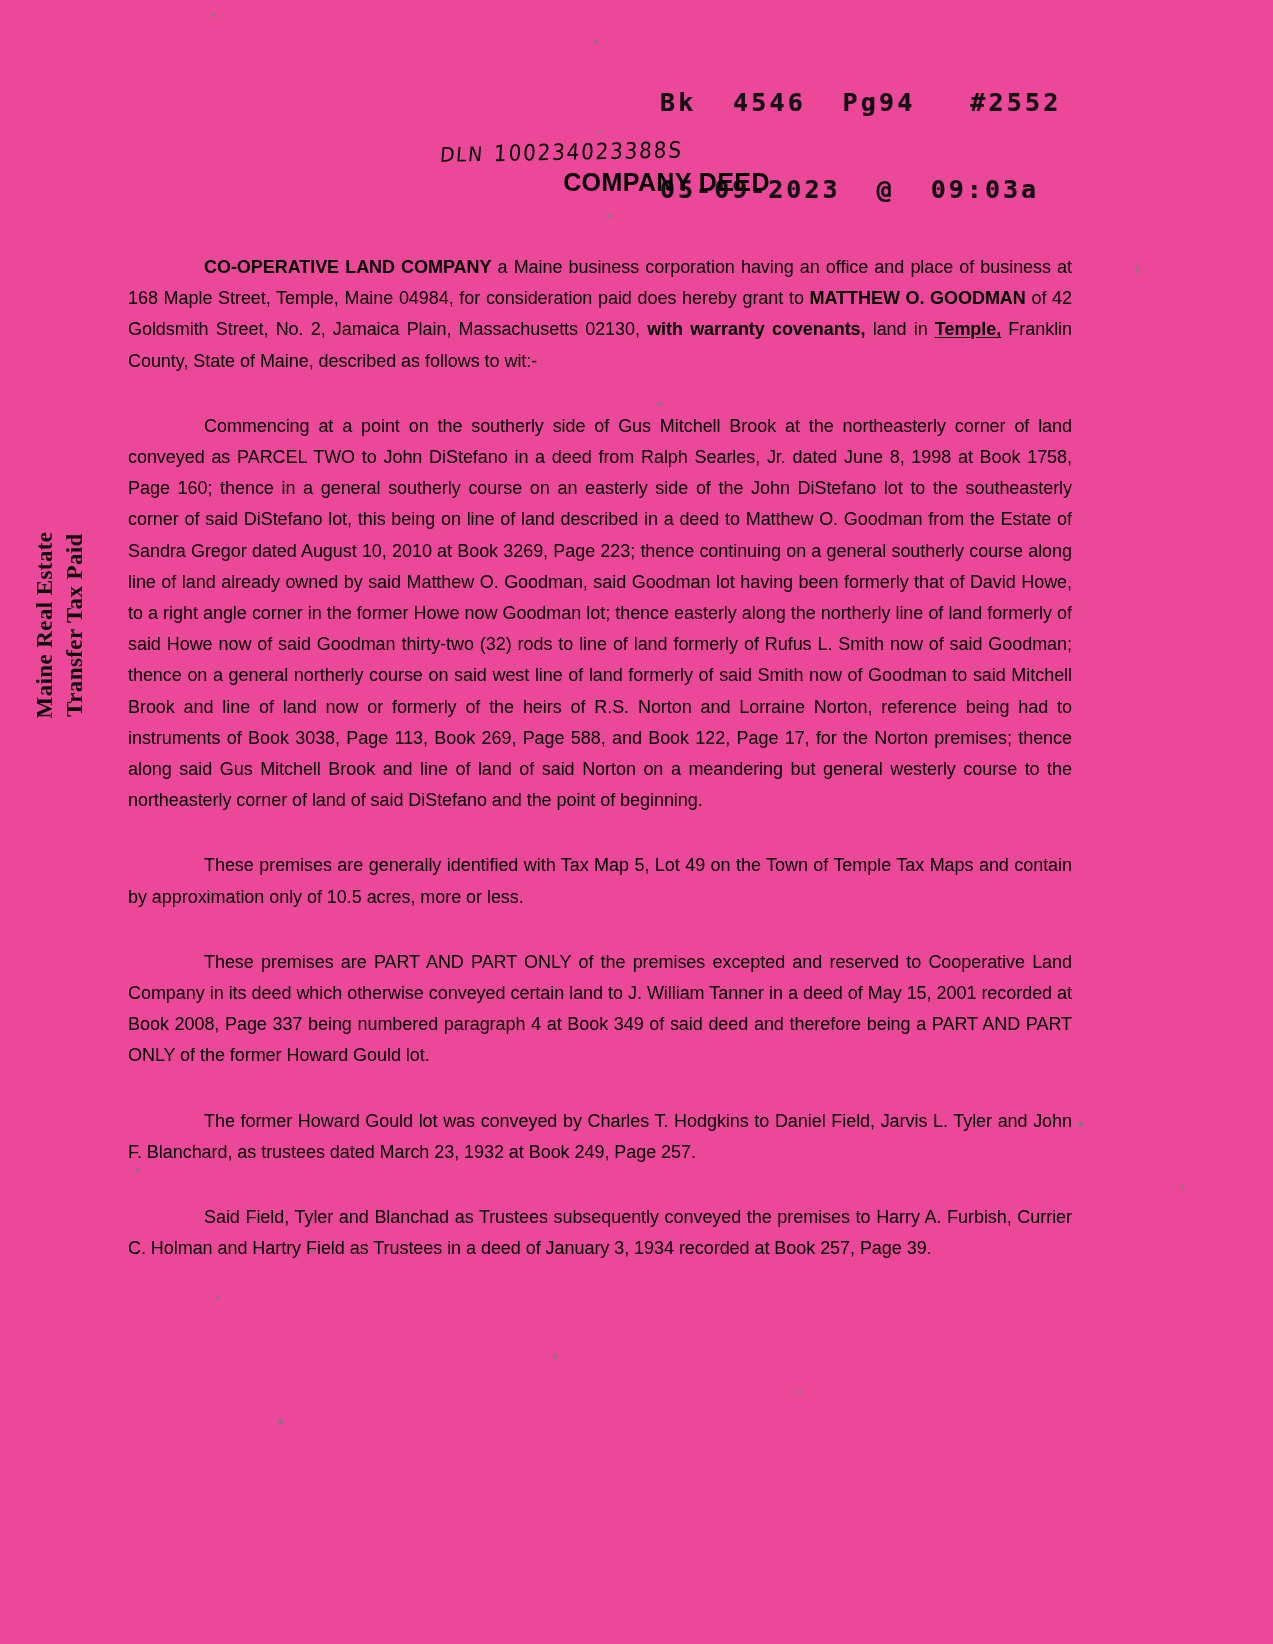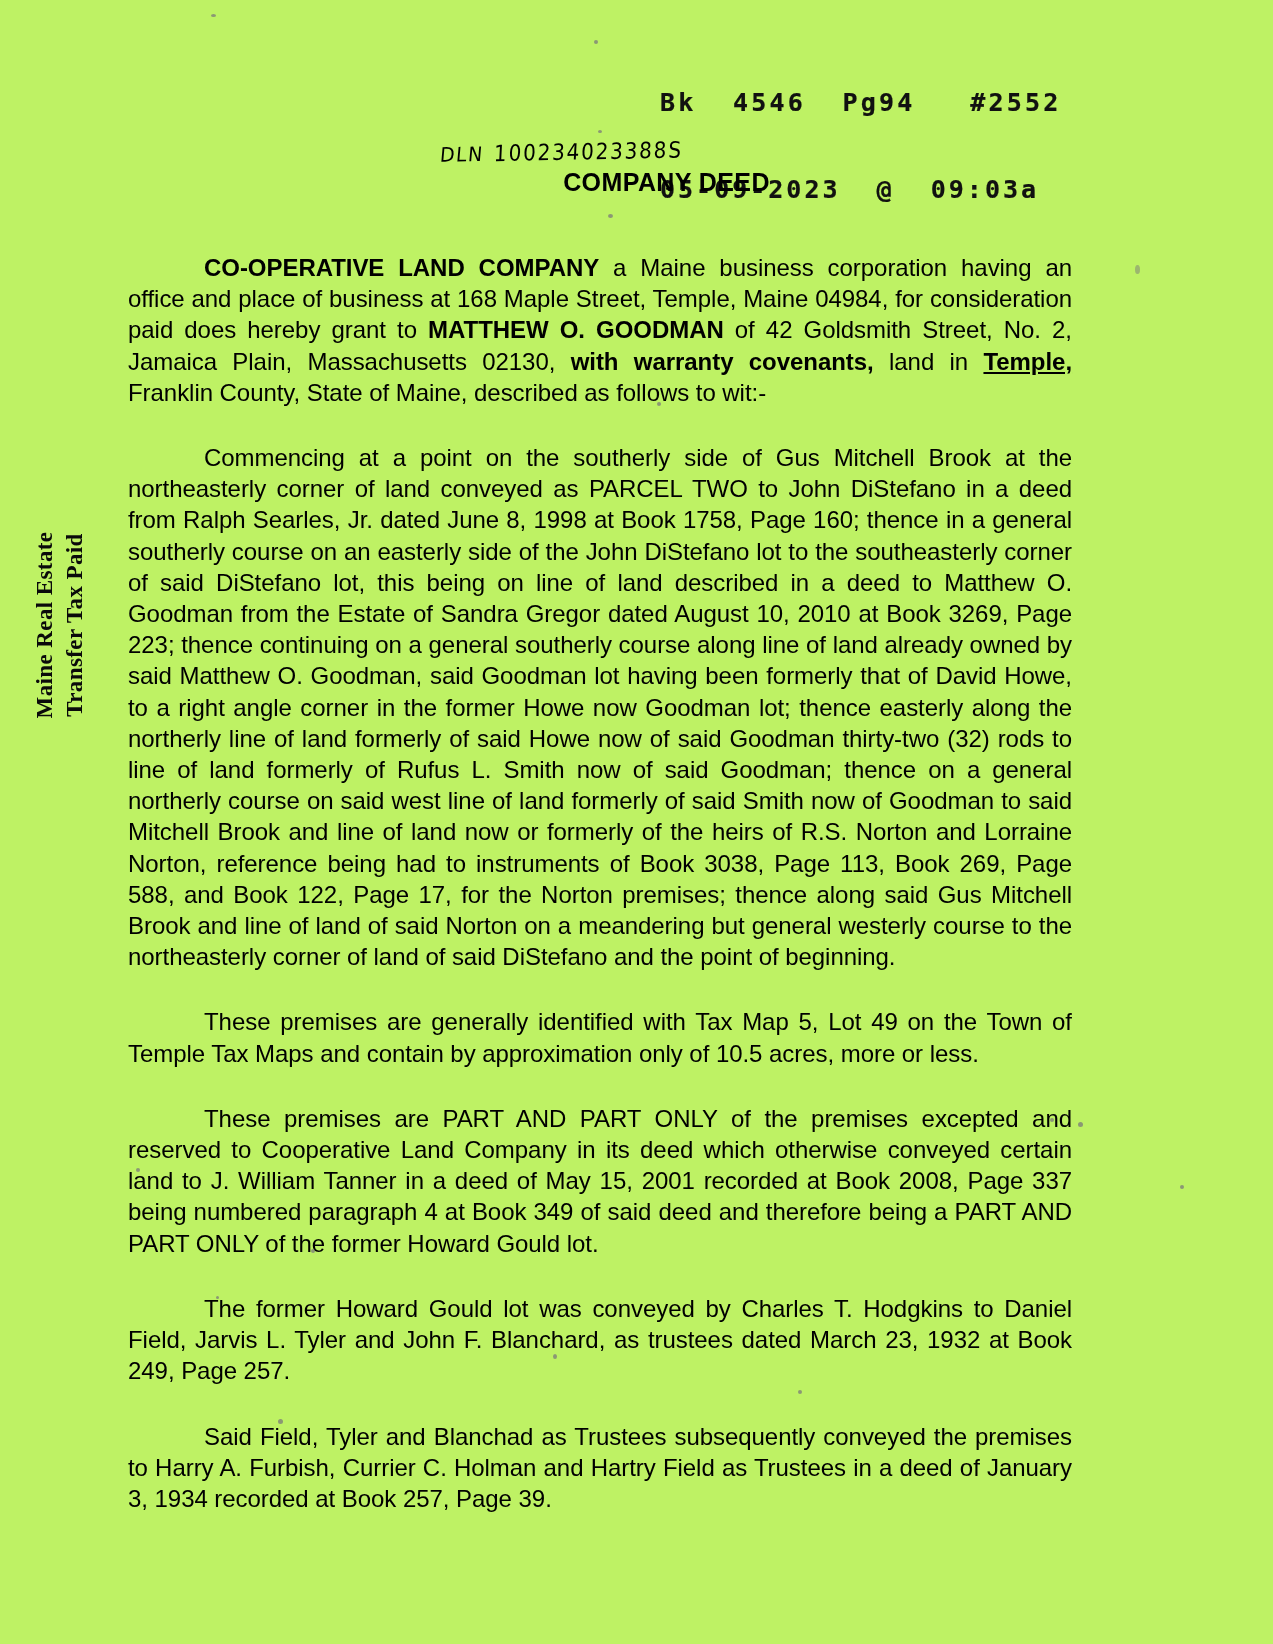--- a/index.html
+++ b/index.html
@@ -5,21 +5,21 @@
 <style>
   html, body {
     margin: 0;
     padding: 0;
     background: #ffffff;
   }
   .page {
     position: relative;
     width: 1273px;
     height: 1644px;
-    background: #bef264;
+    background: #ec4899;
     overflow: hidden;
     font-family: "Liberation Sans", sans-serif;
     color: #000000;
   }
 
   
   .registry-stamp {
     position: absolute;
     left: 660px;
     top: 30px;
@@ -90,21 +90,21 @@
   .tax-stamp div { letter-spacing: 0.4px; }
 
   
   .body-col {
     position: absolute;
     left: 128px;
     top: 252px;
     width: 944px;
   }
   .para {
-    font-size: 24px;
+    font-size: 18px;
     line-height: 31.2px;
     text-align: justify;
     text-justify: inter-word;
     margin: 0 0 26px 0;
     letter-spacing: -0.05px;
   }
   .para .indent { display: inline-block; width: 76px; }
   .para b { font-weight: bold; }
   .para .bu { font-weight: bold; text-decoration: underline; text-underline-offset: 2px; }
 

